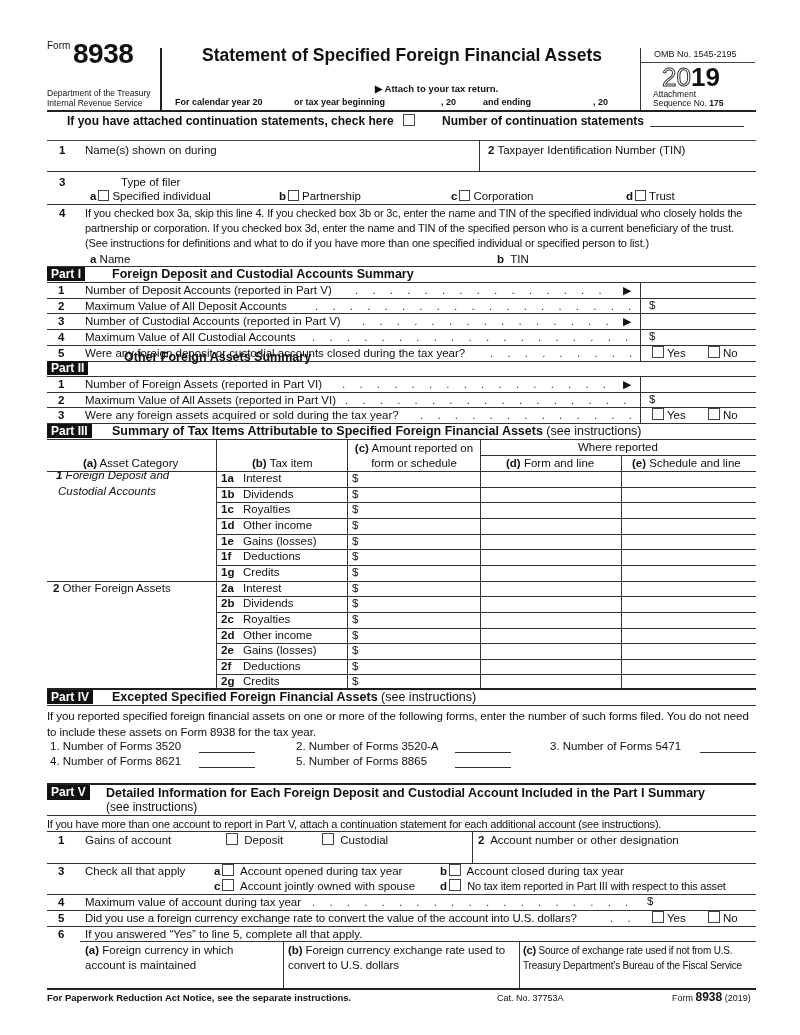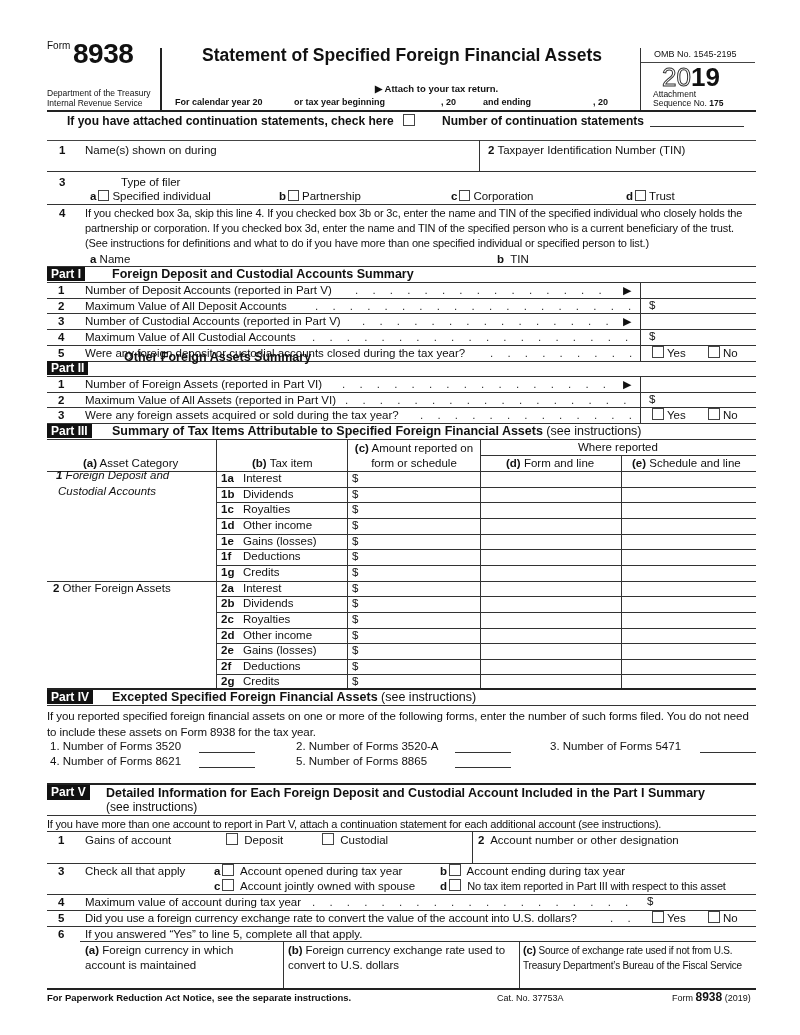--- a/index.html
+++ b/index.html
@@ -315,21 +315,21 @@
 <div class="vl" style="left:472px;top:831px;height:32px;"></div>
 <div class="abs" style="left:478px;top:834px;">
   <b>2</b>&nbsp; <span>Account number or other designation</span>
 </div>
 <div class="abs" style="left:473px;top:849px;width:283px;height:14px;"></div>
 <div class="hl" style="top:863px;"></div>
 
 <span class="ln" style="top:865px;">3</span>
 <span class="abs" style="left:85px;top:865px;">Check all that apply</span>
 <div class="abs" style="left:214px;top:864px;"><b>a</b><span class="cb" style="width:10px;height:10px;"></span> <span>Account opened during tax year</span></div>
-<div class="abs" style="left:440px;top:864px;"><b>b</b><span class="cb" style="width:10px;height:10px;"></span> <span>Account ending during tax year</span></div>
+<div class="abs" style="left:440px;top:864px;"><b>b</b><span class="cb" style="width:10px;height:10px;"></span> <span>Account closed during tax year</span></div>
 <div class="abs" style="left:214px;top:879px;"><b>c</b><span class="cb" style="width:10px;height:10px;"></span> <span>Account jointly owned with spouse</span></div>
 <div class="abs" style="left:440px;top:879px;"><b>d</b><span class="cb" style="width:10px;height:10px;"></span> <span style="font-size:11px;letter-spacing:-0.2px;">No tax item reported in Part III with respect to this asset</span></div>
 <div class="hl" style="top:894px;"></div>
 
 <span class="ln" style="top:896px;">4</span>
 <span class="abs" style="left:85px;top:896px;">Maximum value of account during tax year</span>
 <span class="dots" style="left:312px;top:896px;width:325px;">. . . . . . . . . . . . . . . . . . . . . . . . . . . . .</span>
 <div class="abs" style="left:645px;top:895px;width:111px;height:14px;"><span style="margin-left:2px;">$</span></div>
 <div class="hl" style="top:910px;"></div>
 

